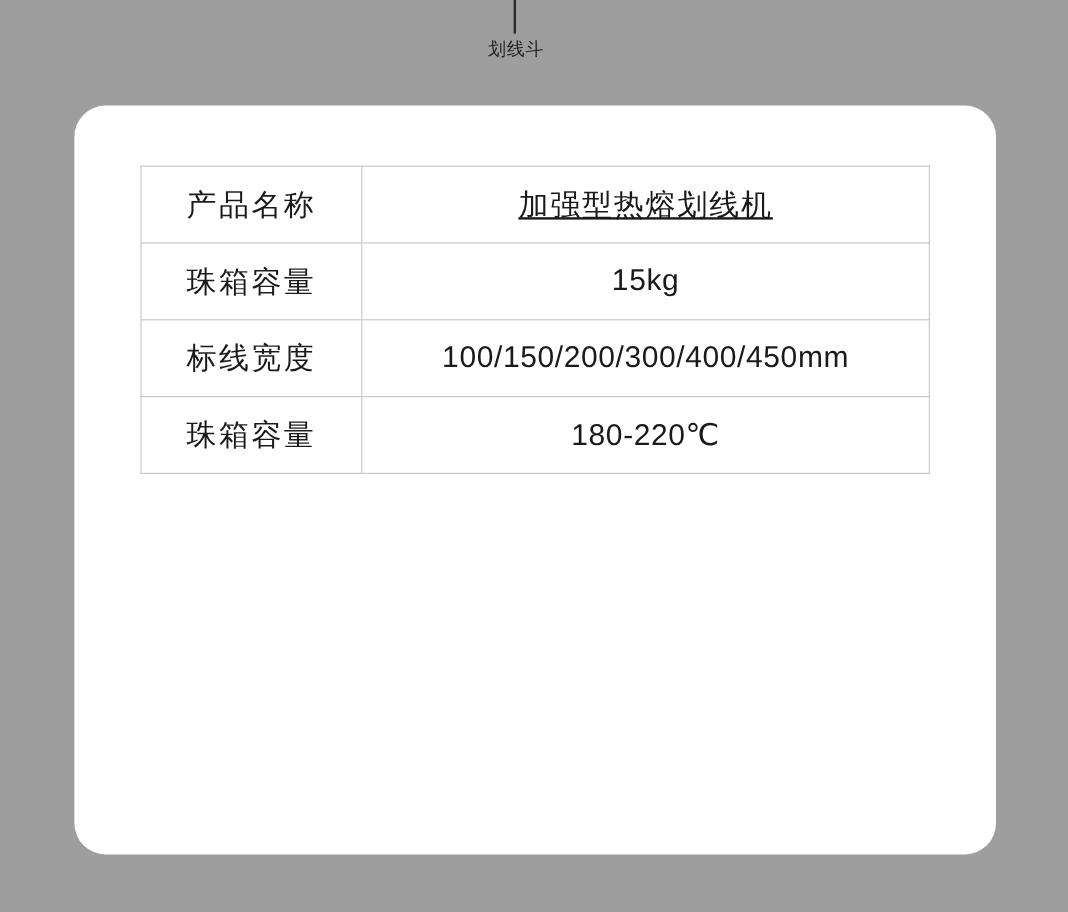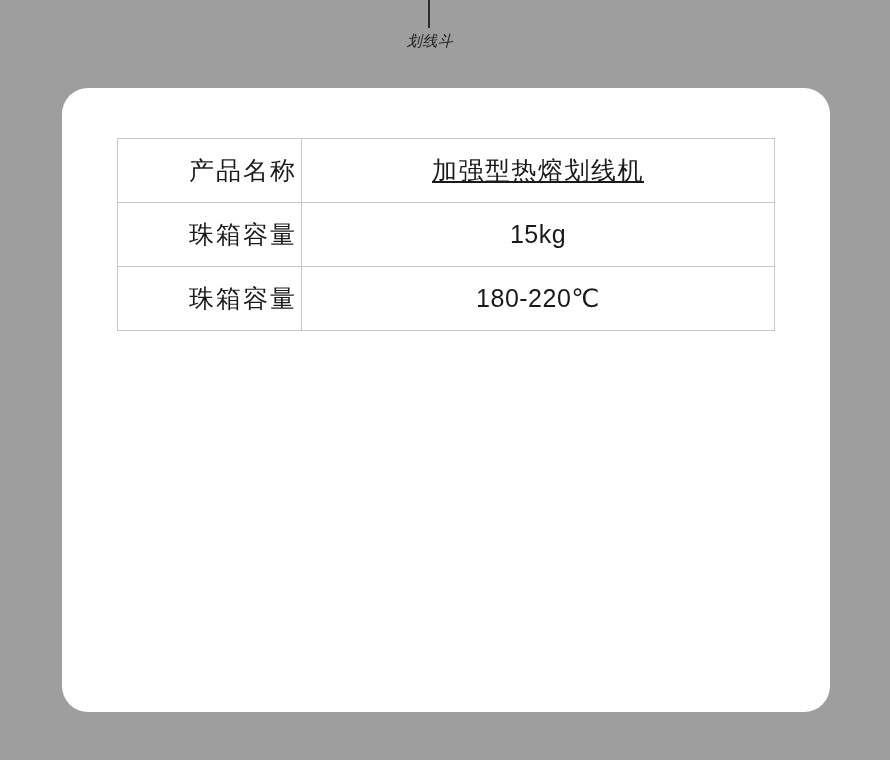--- a/index.html
+++ b/index.html
@@ -15,21 +15,20 @@
     position: relative;
   }
 
   
   .annotation {
     position: absolute;
     left: 0;
     top: 0;
     width: 890px;
     height: 80px;
-    font-style: italic;
   }
   .leader-line {
     position: absolute;
     left: 428px;
     top: 0;
     width: 2px;
     height: 28px;
     background: #2b2b2b;
   }
   .annotation-label {
@@ -70,21 +69,20 @@
     border: 1px solid #c9c9c9;
     text-align: center;
     vertical-align: middle;
     color: #1a1a1a;
     padding: 0 4px;
   }
   .spec-table td.label-cell {
     width: 175px;
     font-size: 25px;
     letter-spacing: 2px;
-    text-align: right;
   }
   .spec-table td.value-cell {
     font-size: 25px;
     letter-spacing: 0.5px;
   }
   .spec-table tr:first-child td.value-cell {
     letter-spacing: 1.5px;
     text-decoration: underline;
   }
   
@@ -105,18 +103,22 @@
     <tbody>
       <tr>
         <td class="label-cell">产品名称</td>
         <td class="value-cell">加强型热熔划线机</td>
       </tr>
       <tr>
         <td class="label-cell">珠箱容量</td>
         <td class="value-cell">15kg</td>
       </tr>
       <tr>
+        <td class="label-cell">标线宽度</td>
+        <td class="value-cell">100/150/200/300/400/450mm</td>
+      </tr>
+      <tr>
         <td class="label-cell">珠箱容量</td>
         <td class="value-cell">180-220℃</td>
       </tr>
     </tbody>
   </table>
 </div>
 
 </body></html>

